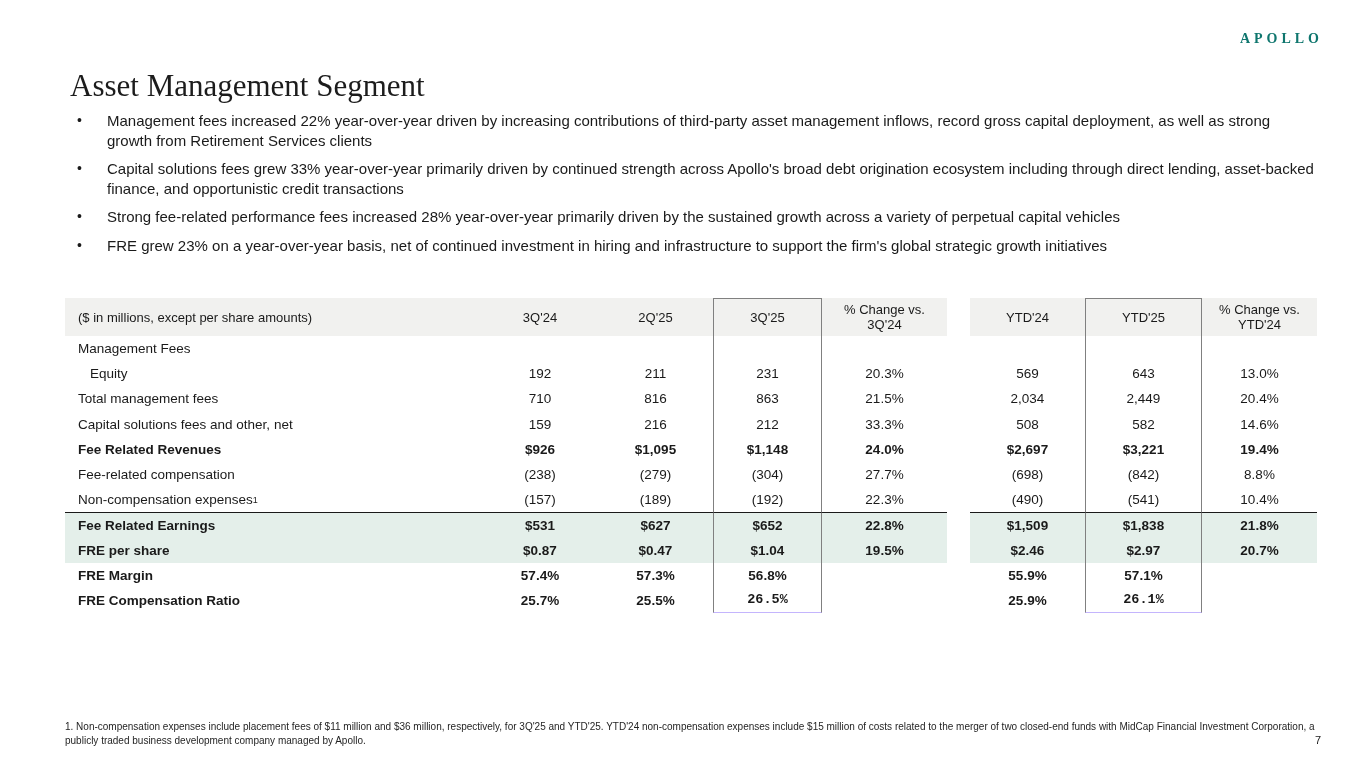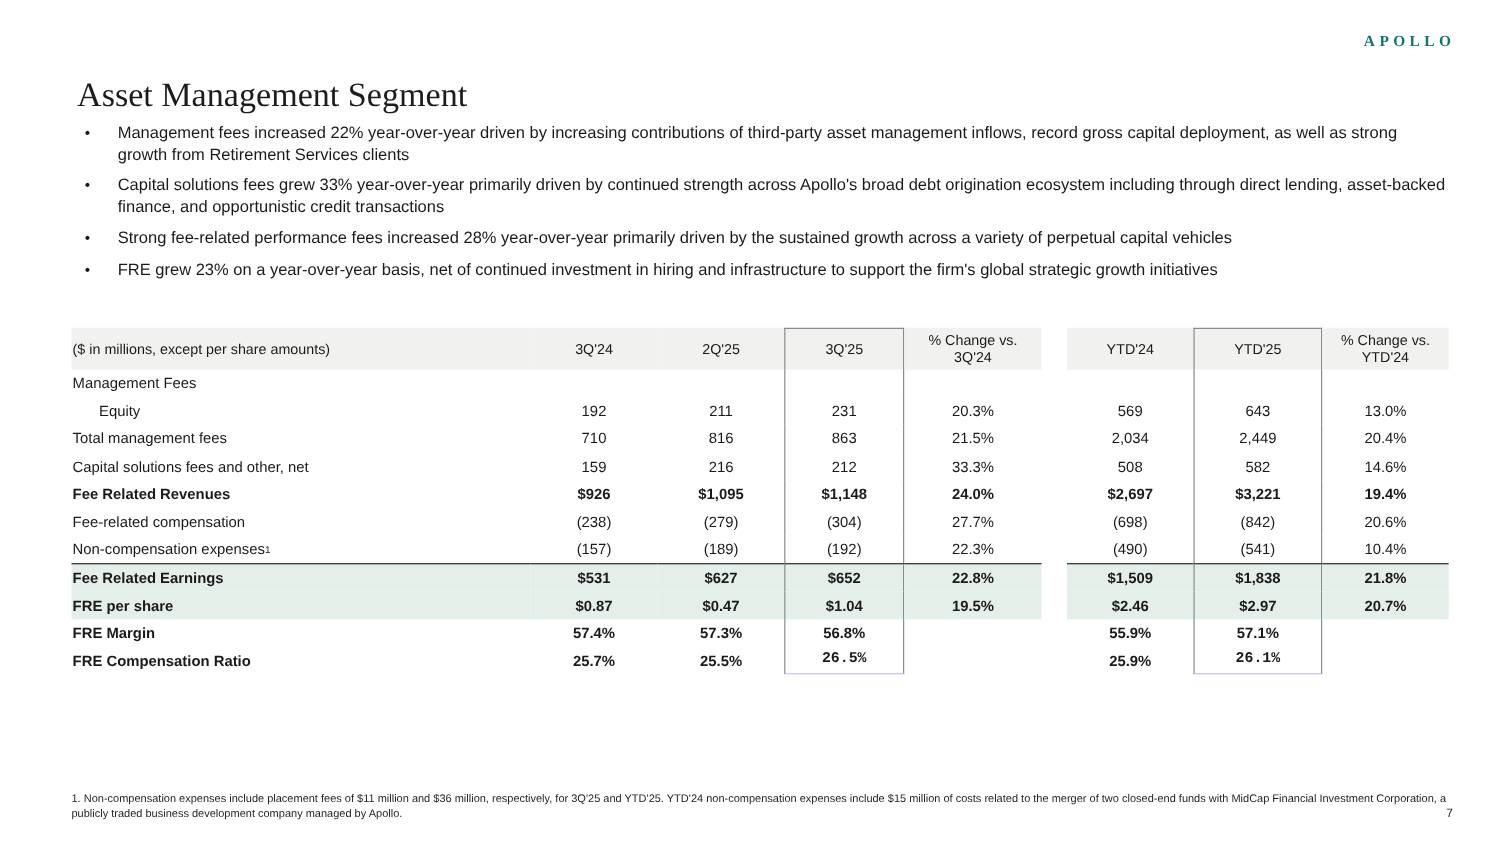--- a/index.html
+++ b/index.html
@@ -62,21 +62,21 @@
   .row {
     display: grid;
     grid-template-columns: 417px 116px 115px 109px 125px 23px 115px 117px 115px;
     height: 25.2px;
     align-items: center;
   }
   .row.header { height: 38px; font-size: 13px; }
   .row.header .c { background: #f1f1ef; height: 100%; display: flex; align-items: center; }
   .row.header .c.num { justify-content: center; text-align: center; white-space: pre-line; line-height: 15px; }
   .c { height: 100%; display: flex; align-items: center; }
-  .c.lab { padding-left: 1px; }
+  .c.lab { padding-left: 13px; }
   .c.lab.ind { padding-left: 25px; }
   .c.num { justify-content: center; }
   .b { font-weight: 700; }
   .gap { background: #ffffff; height: 100%; }
 
   .row.hl .c { background: #e4efea; }
   .row.rule .c { border-top: 1.5px solid #1a1a1a; }
 
   .bl { border-left: 1px solid #808080; }
   .br { border-right: 1px solid #808080; }
@@ -187,21 +187,21 @@
     </div>
     <div class="row">
       <div class="c lab">Fee-related compensation</div>
       <div class="c num">(238)</div>
       <div class="c num">(279)</div>
       <div class="c num bl br">(304)</div>
       <div class="c num">27.7%</div>
       <div class="gap"></div>
       <div class="c num">(698)</div>
       <div class="c num bl br">(842)</div>
-      <div class="c num">20.6%</div>
+      <div class="c num">8.8%</div>
     </div>
     <div class="row">
       <div class="c lab">Non-compensation expenses<sup>1</sup></div>
       <div class="c num">(157)</div>
       <div class="c num">(189)</div>
       <div class="c num bl br">(192)</div>
       <div class="c num">22.3%</div>
       <div class="gap"></div>
       <div class="c num">(490)</div>
       <div class="c num bl br">(541)</div>

